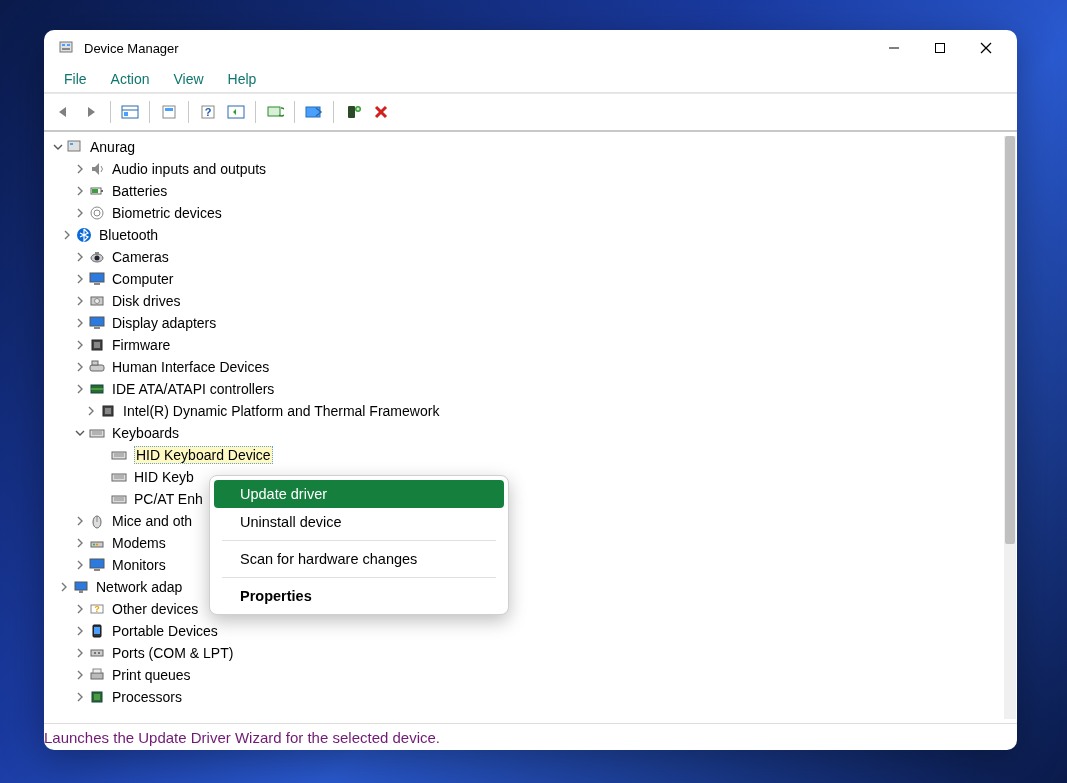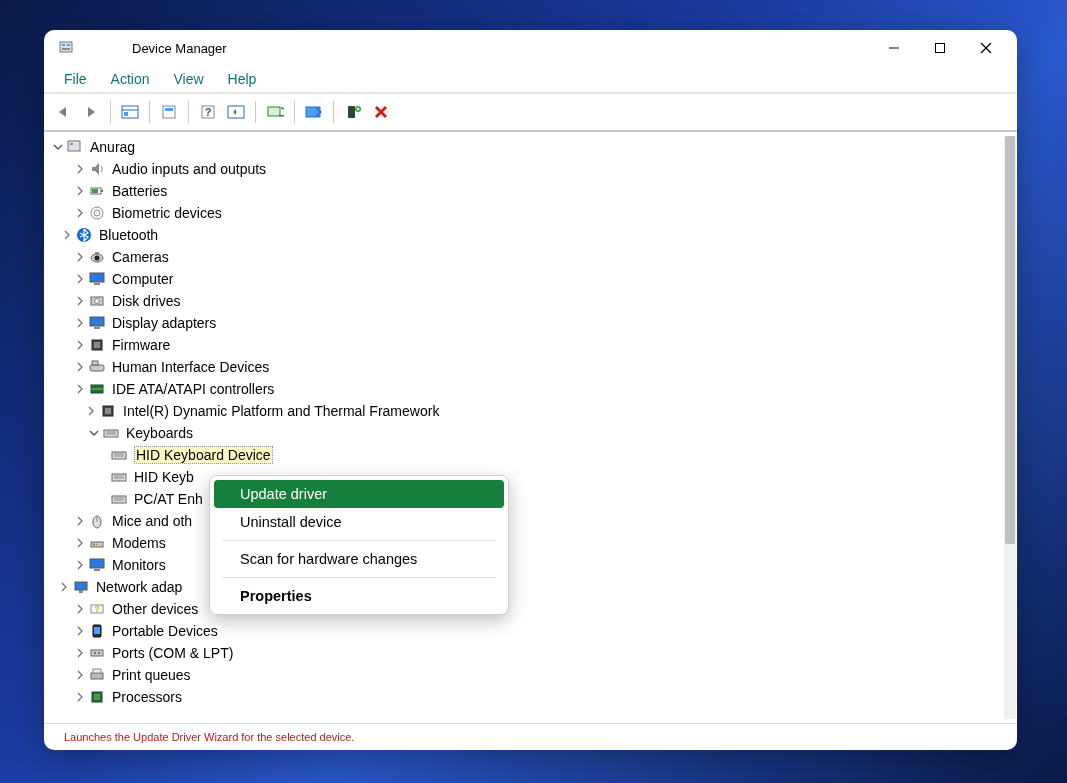--- a/index.html
+++ b/index.html
@@ -1,37 +1,37 @@
 <!DOCTYPE html>
 <html><head>
 <meta charset="utf-8">
 <style>
 html,body{margin:0;padding:0;width:1067px;height:783px;font-family:"Segoe UI",Arial,sans-serif;font-size:14px;background:linear-gradient(135deg,#0a1a4a 0%,#1a3aa0 40%,#2a5ad0 60%,#0a1a4a 100%);overflow:hidden;}
 .window{position:absolute;left:44px;top:30px;width:973px;height:720px;background:#fff;border-radius:10px;box-shadow:0 10px 40px rgba(0,0,0,.35);display:flex;flex-direction:column;overflow:hidden;}
-.titlebar{height:36px;display:flex;align-items:center;padding:0 8px 0 14px;gap:48px;}
+.titlebar{height:36px;display:flex;align-items:center;padding:0 8px 0 14px;}
 .titlebar .app-icon{width:16px;height:16px;margin-right:10px;}
 .titlebar .title{font-size:13px;color:#000;}
 .win-controls{margin-left:auto;display:flex;}
 .win-btn{width:46px;height:36px;display:flex;align-items:center;justify-content:center;}
 .win-btn svg{width:12px;height:12px;}
 .menubar{height:26px;display:flex;align-items:center;padding:0 8px;border-bottom:1px solid #e3e3e3;}
 .menu-item{padding:2px 12px;color:#0f766e;font-size:14px;}
 .toolbar{height:32px;display:flex;align-items:center;padding:2px 6px;border-bottom:2px solid #c8c8c8;gap:2px;border-top:1px solid #e8e8e8;}
 .tbtn{width:24px;height:24px;display:flex;align-items:center;justify-content:center;border:1px solid transparent;border-radius:2px;}
 .tsep{width:1px;height:22px;background:#c8c8c8;margin:0 4px;}
 .content{flex:1;position:relative;overflow:hidden;}
 .tree{position:absolute;left:0;top:0;right:14px;bottom:0;overflow:hidden;padding:4px 0;}
 .row{height:22px;display:flex;align-items:center;white-space:nowrap;}
 .expander{width:12px;height:12px;display:flex;align-items:center;justify-content:center;color:#5a5a5a;font-size:10px;margin-right:2px;}
 .node-icon{width:18px;height:16px;display:flex;align-items:center;justify-content:center;margin-right:6px;flex:none;}
 .label{color:#000;}
 .selected .label{background:#fef9c3;border:1px dotted #6aa0d8;padding:0 1px;}
 .scrollbar{position:absolute;right:1px;top:4px;bottom:4px;width:12px;background:#f0f0f0;}
 .thumb{position:absolute;left:1px;right:1px;top:0;height:70%;background:#c0c0c0;border-radius:2px;}
-.status{height:22px;border-top:1px solid #ddd;padding:2px 20px;font-size:11px;color:#b91c1c;display:flex;align-items:center;}
+.status{height:22px;border-top:1px solid #ddd;padding:2px 0;font-size:15px;color:#701a75;display:flex;align-items:center;}
 .ctx-menu{position:absolute;left:209px;top:475px;width:290px;background:#fff;border:1px solid #d0d0d0;border-radius:8px;box-shadow:0 6px 18px rgba(0,0,0,.25);padding:4px;font-size:14.5px;}
 .ctx-item{padding:6px 26px;border-radius:4px;}
 .ctx-item.hl{background:#15803d;color:#fff;}
 .ctx-item.bold{font-weight:600;}
 .ctx-sep{height:1px;background:#e0e0e0;margin:4px 8px;}
 .bg-curve{position:absolute;inset:0;z-index:-1;}
 </style>
 </head>
 <body>
 
@@ -327,21 +327,21 @@
             </svg>
           </span>
           <span class="node-icon">
             <svg width="16" height="16">
               <rect x="3" y="3" width="10" height="10" fill="#444" stroke="#222"></rect>
               <rect x="5" y="5" width="6" height="6" fill="#888"></rect>
             </svg>
           </span>
           <span class="label">Intel(R) Dynamic Platform and Thermal Framework</span>
         </div>
-        <div class="row" style="padding-left: 44px;">
+        <div class="row" style="padding-left: 30px;">
           <span class="expander">
             <svg width="10" height="10">
               <path d="M1 3 L5 7 L9 3" fill="none" stroke="#555" stroke-width="1.4"></path>
             </svg>
           </span>
           <span class="node-icon">
             <svg width="16" height="16">
               <rect x="1" y="5" width="14" height="7" fill="#ddd" stroke="#666"></rect>
               <line x1="3" y1="7" x2="13" y2="7" stroke="#888"></line>
               <line x1="3" y1="9" x2="13" y2="9" stroke="#888"></line>

